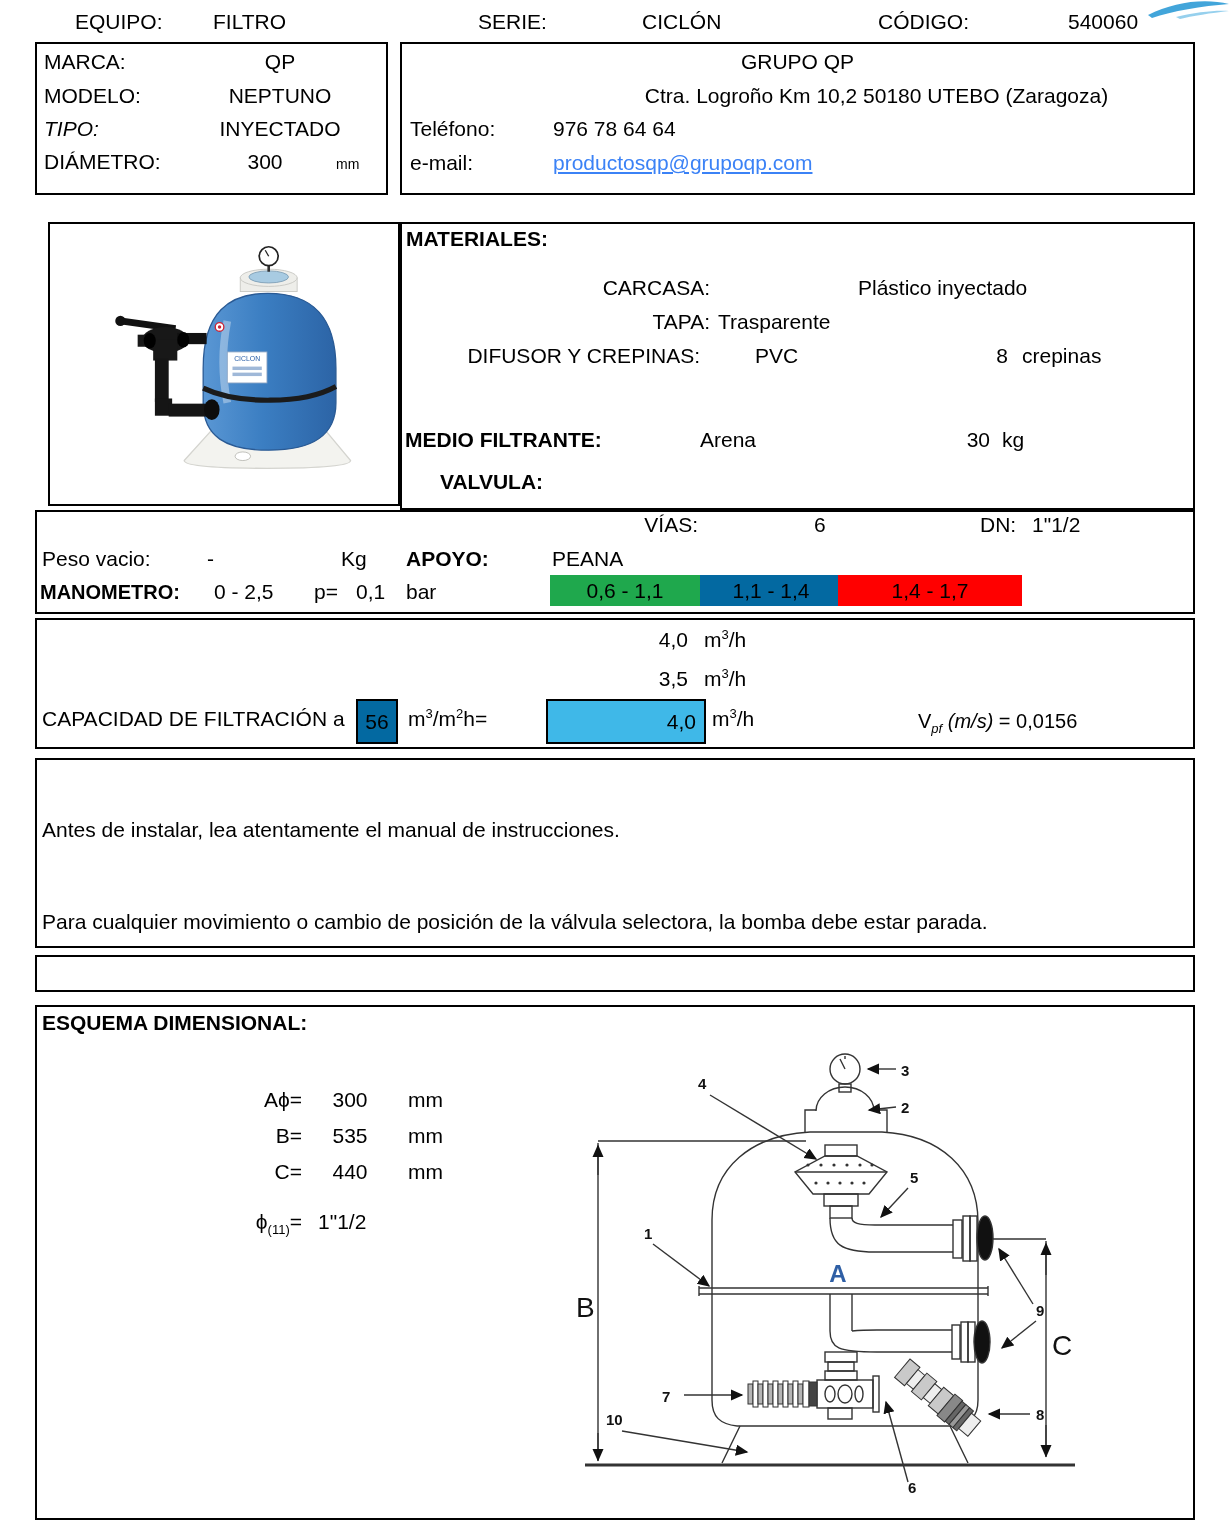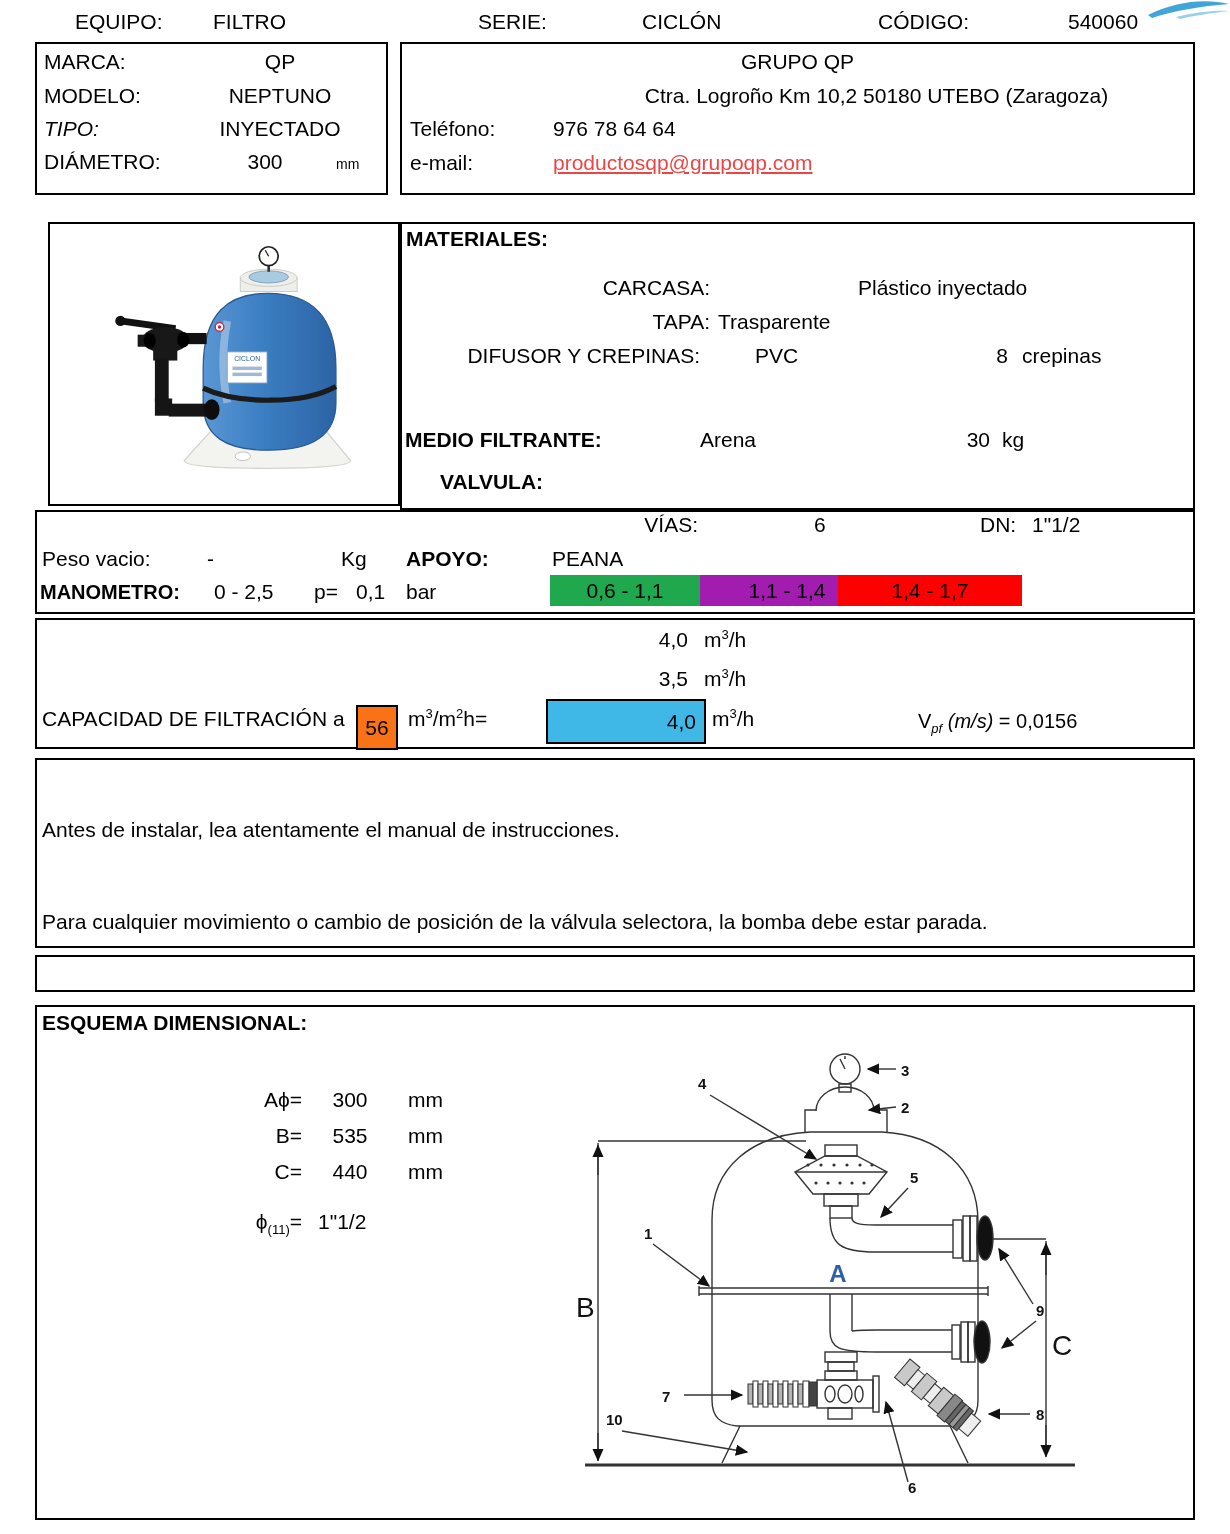--- a/index.html
+++ b/index.html
@@ -8,21 +8,21 @@
   .t { position:absolute; white-space:nowrap; }
   .b { font-weight:bold; }
   .r { text-align:right; }
   .c { text-align:center; }
   .small { font-size:14px; }
   .box { position:absolute; border:2px solid #000; box-sizing:border-box; background:#fff; }
   .sup { font-size:13px; position:relative; top:-8px; }
   .sub { font-size:13px; position:relative; top:5px; font-style:italic; }
   .zone { position:absolute; height:31px; line-height:31px; text-align:center; font-size:21px; }
   .hl { position:absolute; border:2px solid #000; box-sizing:border-box; }
-  .link { color:#ef4444; text-decoration:underline; cursor:pointer; }
+  .link { color:#3b82f6; text-decoration:underline; cursor:pointer; }
   .it { font-style:italic; }
   svg text { font-family:"Liberation Sans", sans-serif; }
   .dnum { font-weight:bold; font-size:15px; fill:#111; }
   .dletter { font-size:28px; fill:#111; }
 </style>
 </head>
 <body>
 
 <div class="page">
 
@@ -133,32 +133,32 @@
   <span class="t" style="left:341px; top:547px;">Kg</span>
   <span class="t b" style="left:406px; top:547px;">APOYO:</span>
   <span class="t" style="left:552px; top:547px;">PEANA</span>
 
   <span class="t b" style="left:40px; top:581px; font-size:20px;">MANOMETRO:</span>
   <span class="t" style="left:214px; top:580px;">0 - 2,5</span>
   <span class="t" style="left:314px; top:580px;">p=</span>
   <span class="t" style="left:356px; top:580px;">0,1</span>
   <span class="t" style="left:406px; top:580px;">bar</span>
   <span class="zone" style="left:550px; top:575px; width:150px; background:#1FA84D;">0,6 - 1,1</span>
-  <span class="zone" style="left:700px; top:575px; width:142px; background:#a21caf;padding-left:16px;">1,1 - 1,4</span>
+  <span class="zone" style="left:700px; top:575px; width:142px; background:#0369a1;">1,1 - 1,4</span>
   <span class="zone" style="left:838px; top:575px; width:184px; background:#FF0000;">1,4 - 1,7</span>
 
   <div class="box" style="left:35px; top:618px; width:1160px; height:131px;"></div>
   <span class="t r" style="left:640px; top:628px; width:48px;">4,0</span>
   <span class="t" style="left:704px; top:628px;"><span>m</span><span class="sup">3</span><span>/h</span></span>
 
   <span class="t r" style="left:640px; top:667px; width:48px;">3,5</span>
   <span class="t" style="left:704px; top:667px;"><span>m</span><span class="sup">3</span><span>/h</span></span>
 
   <span class="t" style="left:42px; top:707px;">CAPACIDAD DE FILTRACIÓN a</span>
-  <div class="hl c" style="left:356px; top:699px; width:42px; height:45px; background:#f97316; line-height:41px;margin-top:6px;">56</div>
+  <div class="hl c" style="left:356px; top:699px; width:42px; height:45px; background:#0369a1; line-height:41px;">56</div>
   <span class="t" style="left:408px; top:707px;"><span>m</span><span class="sup">3</span><span>/m</span><span class="sup">2</span><span>h=</span></span>
   <div class="hl r" style="left:546px; top:699px; width:160px; height:45px; background:#3FB8E8; line-height:41px; padding-right:8px;">4,0</div>
   <span class="t" style="left:712px; top:707px;"><span>m</span><span class="sup">3</span><span>/h</span></span>
   <span class="t" style="left:918px; top:710px; font-size:20px;"><span>V</span><span class="sub">pf</span>&nbsp;<span class="it">(m/s)</span>&nbsp;<span>=</span>&nbsp;<span>0,0156</span></span>
 
   <div class="box" style="left:35px; top:758px; width:1160px; height:190px;"></div>
   <span class="t" style="left:42px; top:818px;">Antes de instalar, lea atentamente el manual de instrucciones.</span>
   <span class="t" style="left:42px; top:910px;">Para cualquier movimiento o cambio de posición de la válvula selectora, la bomba debe estar parada.</span>
 
   <div class="box" style="left:35px; top:955px; width:1160px; height:37px;"></div>

